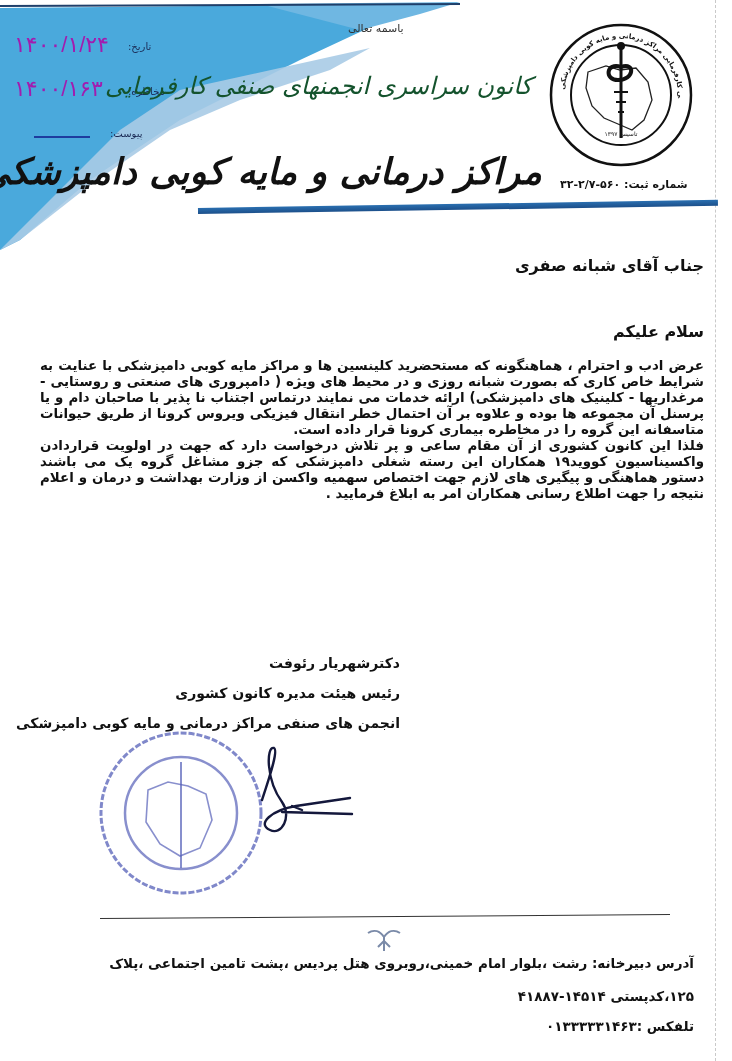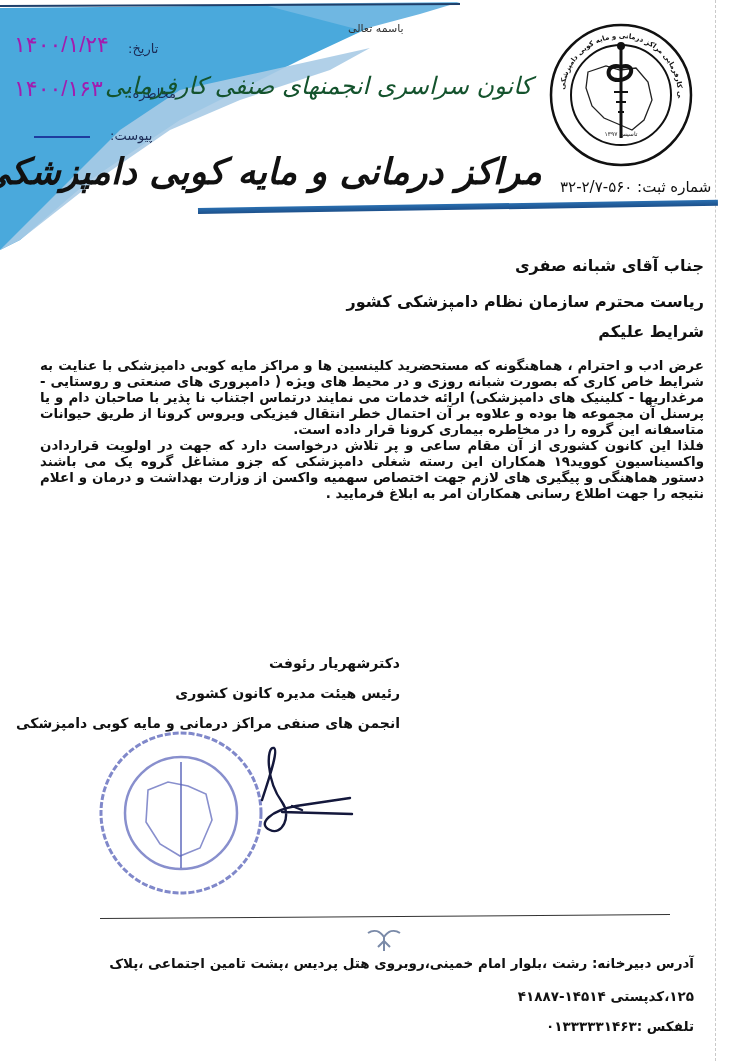--- a/index.html
+++ b/index.html
@@ -15,39 +15,39 @@
     border-right: 1px dashed #c9c9c9;
   }
   
   .wedge { position: absolute; left: 0; top: 0; }
   .header-line {
     position: absolute; left: 198px; top: 208px; width: 520px; height: 6px;
     background: linear-gradient(180deg, #2a6fb0, #1c4f8a);
     transform: rotate(-0.9deg); transform-origin: left center;
   }
   .meta-label {
-    position: absolute; font-size: 13px; color: #1b2b55; direction: rtl;
+    position: absolute; font-size: 10px; color: #1b2b55; direction: rtl;
   }
   .meta-value {
     position: absolute; font-size: 22px; color: #a21caf; font-family: Liberation Sans, sans-serif;
     direction: rtl; letter-spacing: 1px;
   }
   .attach-line { position: absolute; left: 34px; top: 136px; width: 56px; height: 2px; background: #1e3c9e; }
   .bismillah { position: absolute; left: 348px; top: 22px; font-size: 11px; color: #333; direction: rtl; }
   .org-line1 {
     position: absolute; right: 200px; top: 72px; font-size: 24px; font-style: italic;
     font-family: "DejaVu Serif", serif; direction: rtl; color: #14532d; white-space: nowrap;
   }
   .org-line2 {
     position: absolute; right: 190px; top: 150px; font-size: 36px; font-weight: bold; font-style: italic;
     font-family: "DejaVu Serif", serif; direction: rtl; color: #111; white-space: nowrap;
   }
   .logo { position: absolute; left: 548px; top: 22px; width: 146px; height: 146px; }
   .reg-no {
-    position: absolute; left: 560px; top: 178px; font-size: 15px; font-weight: normal;
+    position: absolute; left: 560px; top: 178px; font-size: 11px; font-weight: bold;
     direction: rtl; white-space: nowrap;
   }
   .addressee {
     position: absolute; right: 28px; font-size: 16px; font-weight: bold; direction: rtl; white-space: nowrap;
   }
   .body-text {
     position: absolute; left: 40px; right: 28px; direction: rtl; text-align: justify;
     font-size: 13.4px; font-weight: bold; line-height: 16px;
   }
   .body-text p { margin: 0; text-align-last: right; }
@@ -105,22 +105,21 @@
   </svg>
 
   <div class="reg-no">
     <span>شماره ثبت:</span>
     <span>۵۶۰-۲/۷-۳۲</span>
   </div>
 
   <div class="header-line"></div>
 
   <div class="addressee" style="top:256px;">جناب آقای شبانه صفری</div>
-  <div class="addressee" style="top:292px;">ریاست محترم سازمان نظام دامپزشکی کشور</div>
-  <div class="addressee" style="top:322px;">شرایط علیکم</div>
+  <div class="addressee" style="top:322px;">سلام علیکم</div>
 
   <div class="body-text" style="top:358px;">
     <p>عرض ادب و احترام ، هماهنگونه که مستحضرید کلینسین ها و مراکز مایه کوبی دامپزشکی با عنایت به شرایط خاص کاری که بصورت شبانه روزی و در محیط های ویژه ( دامپروری های صنعتی و روستایی - مرغداریها - کلینیک های دامپزشکی) ارائه خدمات می نمایند درتماس اجتناب نا پذیر با صاحبان دام و یا پرسنل آن مجموعه ها بوده و علاوه بر آن احتمال خطر انتقال فیزیکی ویروس کرونا از طریق حیوانات متاسفانه این گروه را در مخاطره بیماری کرونا قرار داده است.</p>
     <p>فلذا این کانون کشوری از آن مقام ساعی و پر تلاش درخواست دارد که جهت در اولویت قراردادن واکسیناسیون کووید۱۹ همکاران این رسته شغلی دامپزشکی که جزو مشاغل گروه یک می باشند دستور هماهنگی و پیگیری های لازم جهت اختصاص سهمیه واکسن از وزارت بهداشت و درمان و اعلام نتیجه را جهت اطلاع رسانی همکاران امر به ابلاغ فرمایید .</p>
   </div>
 
   <div class="sign" style="top:655px;">دکترشهریار رئوفت</div>
   <div class="sign" style="top:685px;">رئیس هیئت مدیره کانون کشوری</div>
   <div class="sign" style="top:715px;">انجمن های صنفی مراکز درمانی و مایه کوبی دامپزشکی</div>
 

